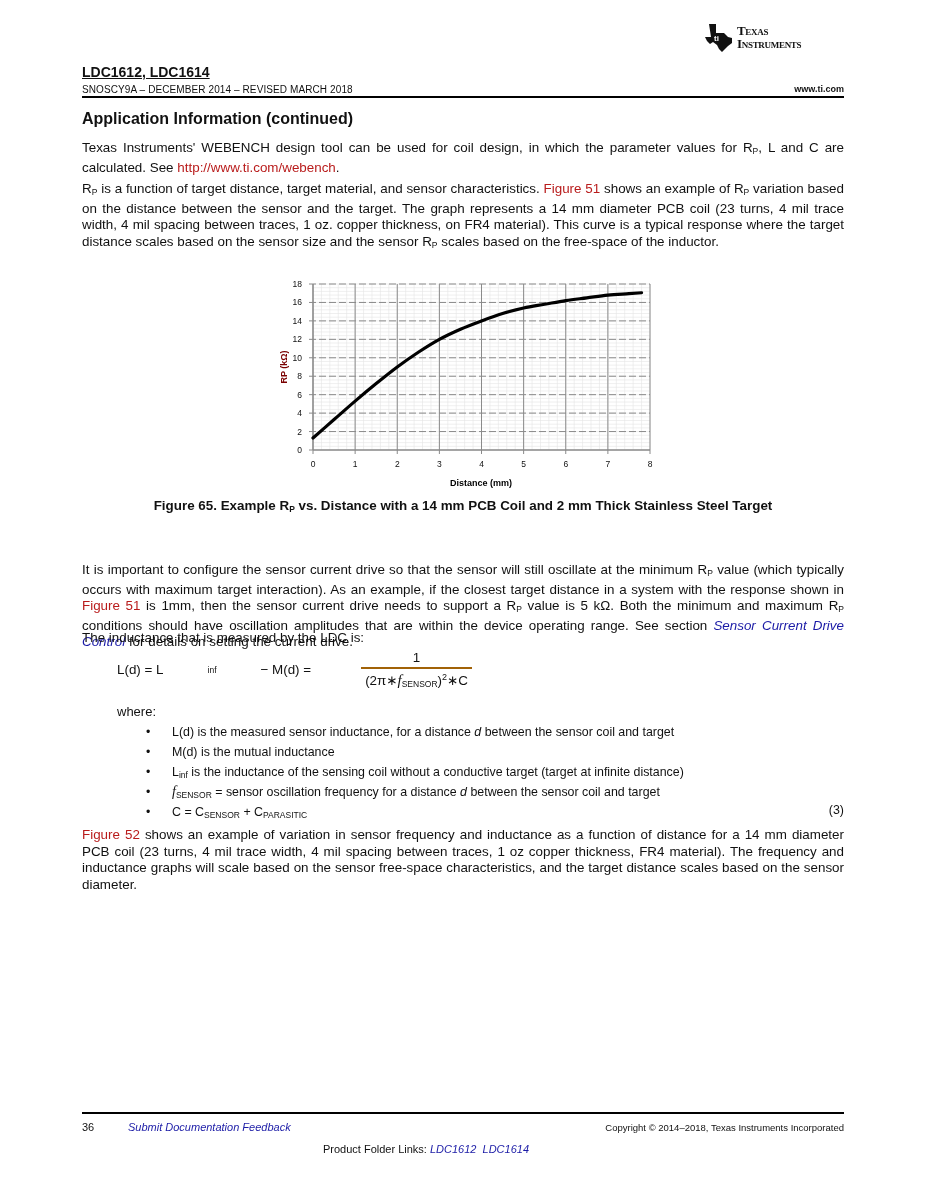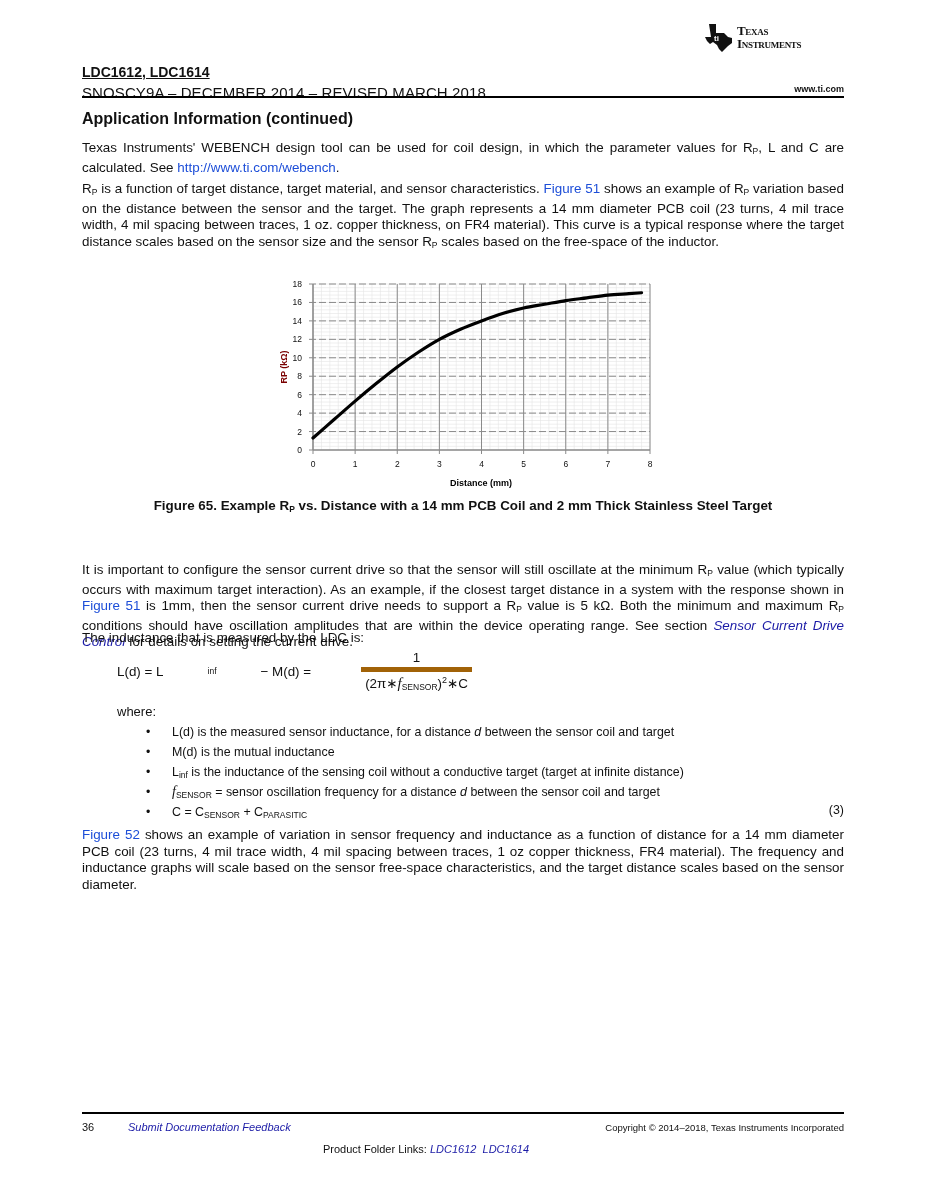--- a/index.html
+++ b/index.html
@@ -1,33 +1,33 @@
 <!DOCTYPE html>
 <html><head>
 <meta charset="utf-8">
 <style>
   html, body { margin:0; padding:0; background:#fff; }
   body { width:926px; height:1198px; position:relative; font-family:"Liberation Sans", sans-serif; color:#111; overflow:hidden; }
   .abs { position:absolute; }
   .hdr-title { left:82px; top:64px; font-weight:bold; font-size:14px;text-decoration:underline; }
-  .hdr-sub { left:82px; top:84px; font-size:15px; letter-spacing:0.1px; }
+  .hdr-sub { left:82px; top:84px; font-size:10px; letter-spacing:0.1px; }
   .hdr-url { right:82px; top:84px; font-size:9px; font-weight:bold; }
   .hdr-rule { left:82px; top:96px; width:762px; height:2px; background:#000; }
   .logo { left:703px; top:22px; display:flex; align-items:center; }
   .logo-text { font-family:"Liberation Serif", serif; font-weight:bold; font-size:13px; line-height:13px; letter-spacing:-0.3px; margin-left:4px; font-variant:small-caps; }
   .section-title { left:82px; top:110px; font-weight:bold; font-size:16px;text-align:right; }
   .para { left:82px; width:762px; font-size:13.4px; line-height:16.6px; text-align:justify; }
-  .link { color:#1d4ed8; }
+  .link { color:#b91c1c; }
   .ilink { color:#1a1aa6; font-style:italic; }
   sub.s { font-size:8.5px; vertical-align:-2px; }
   .caption { left:82px; width:762px; top:498px; text-align:center; font-weight:bold; font-size:13.4px; }
   .eq { left:117px; top:650px; font-size:13.4px; display:flex; align-items:center;gap:44px; }
   .frac { display:inline-flex; flex-direction:column; align-items:center; margin-left:6px; }
   .frac .num { padding:0 4px 2px; }
-  .frac .den { border-top:5px solid #a16207; padding:3px 4px 0; }
+  .frac .den { border-top:2px solid #a16207; padding:3px 4px 0; }
   .where { left:117px; top:704px; font-size:13px; }
   ul.bl { position:absolute; left:146px; top:722px; margin:0; padding:0; list-style:none; font-size:12.4px; }
   ul.bl li { height:20px; line-height:20px; position:relative; padding-left:26px; }
   ul.bl li:before { content:"•"; position:absolute; left:0; }
   .eqnum { right:82px; top:803px; font-size:12.4px; }
   .ftr-rule { left:82px; top:1112px; width:762px; height:2px; background:#000; }
   .ftr-pg { left:82px; top:1121px; font-size:11px; }
   .ftr-fb { left:128px; top:1121px; font-size:11px; font-style:italic; color:#1a1aa6; }
   .ftr-copy { right:82px; top:1122px; font-size:9.5px; }
   .ftr-links { left:0; width:852px; top:1143px; text-align:center; font-size:11px; }

